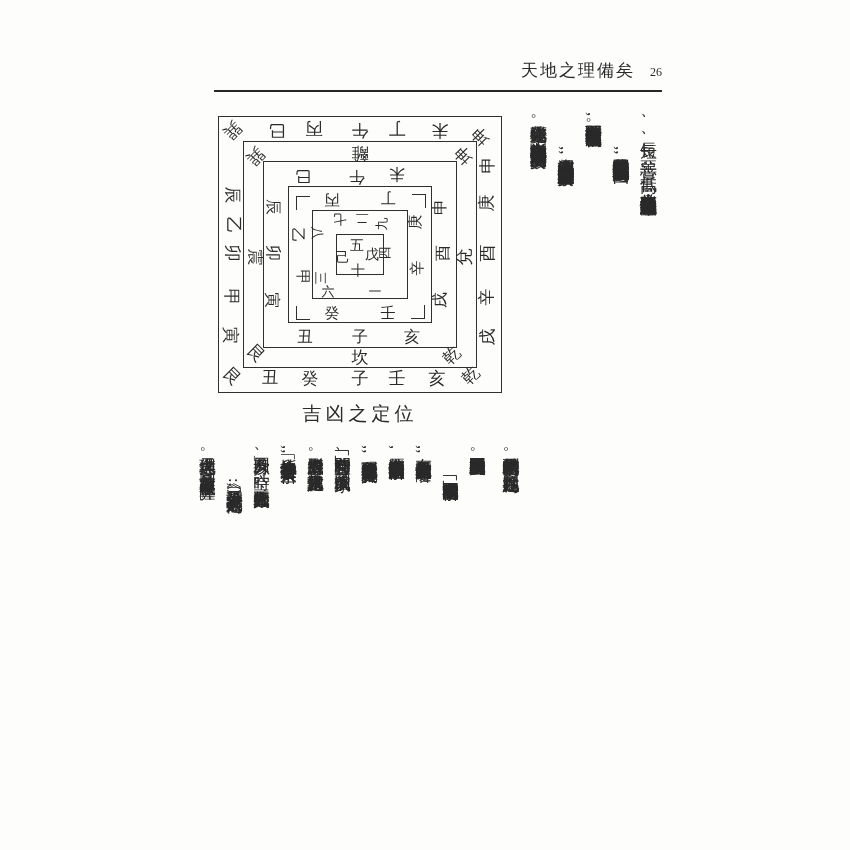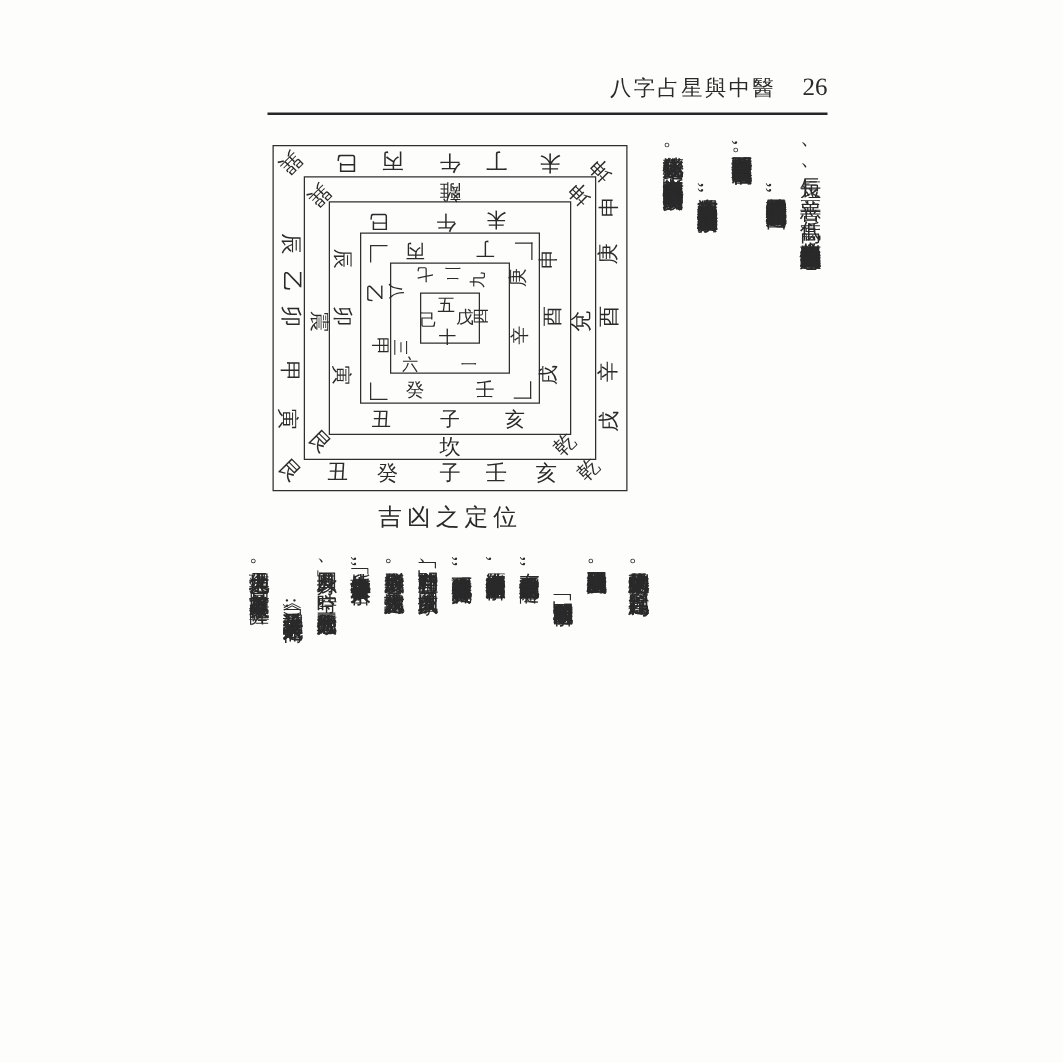--- a/index.html
+++ b/index.html
@@ -6,21 +6,21 @@
   body{
     width:850px;height:850px;position:relative;
     background:#fdfdfc;color:#2a2a2a;
     font-family:"Liberation Serif","DejaVu Serif",serif;
     overflow:hidden;
   }
   .header{
     position:absolute;top:59px;right:188px;
     font-size:17px;letter-spacing:2px;white-space:nowrap;
   }
-  .header .num{margin-left:21px;letter-spacing:0;font-size:20px;}
+  .header .num{margin-left:15px;letter-spacing:0;font-size:12px;}
   .rule{position:absolute;left:214px;top:90px;width:448px;height:2px;background:#262626;}
 
   
   .figure{position:absolute;left:218px;top:116px;width:284px;height:277px;}
   .sq{position:absolute;border:1.4px solid #2f2f2f;}
   .sq0{inset:0;border-width:1.8px;}
   .sq1{inset:25px;}
   .sq2{inset:45px;}
   .sq3{inset:70px;}
   .sq4{inset:94px;}
@@ -45,21 +45,21 @@
   #bottom-block{top:445px;right:359px;height:348px;width:297px;}
   .vcol{height:100%;overflow:hidden;}
   #right-block .vcol{width:27.5px;line-height:27.5px;font-size:17px;}
   #bottom-block .vcol{width:27px;line-height:27px;font-size:16.5px;}
   #right-block .vcol.below{height:349px;margin-top:333px;}
 </style>
 </head>
 <body>
 
 <div class="header">
-  <span>八字占星與中醫</span><span class="num">26</span>
+  <span>天地之理備矣</span><span class="num">26</span>
 </div>
 <div class="rule"></div>
 
 <div class="figure" id="figure-box">
   <div class="sq sq0"></div>
   <div class="sq sq1"></div>
   <div class="sq sq2"></div>
   <div class="sq sq3"></div>
   <div class="sq sq4"></div>
   <div class="sq sq5"></div>

